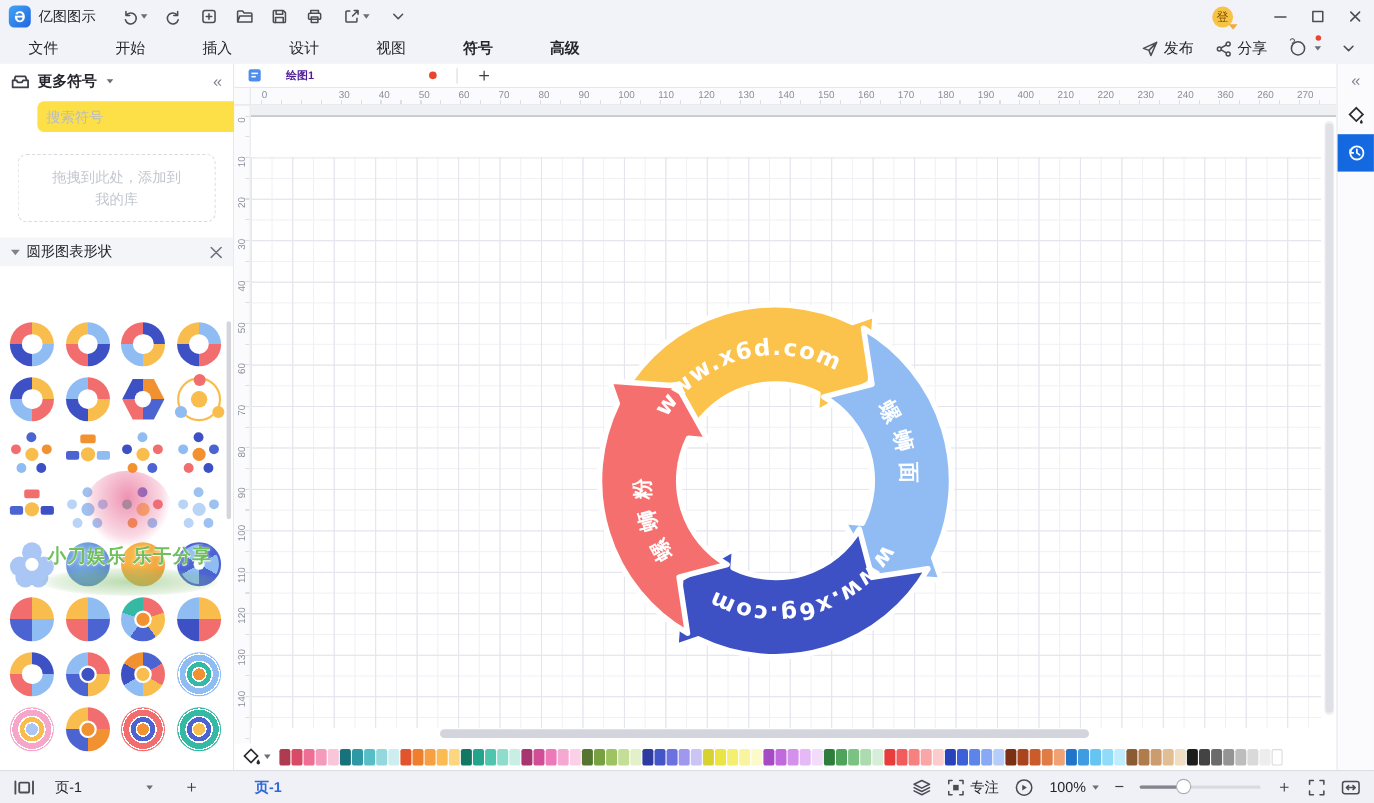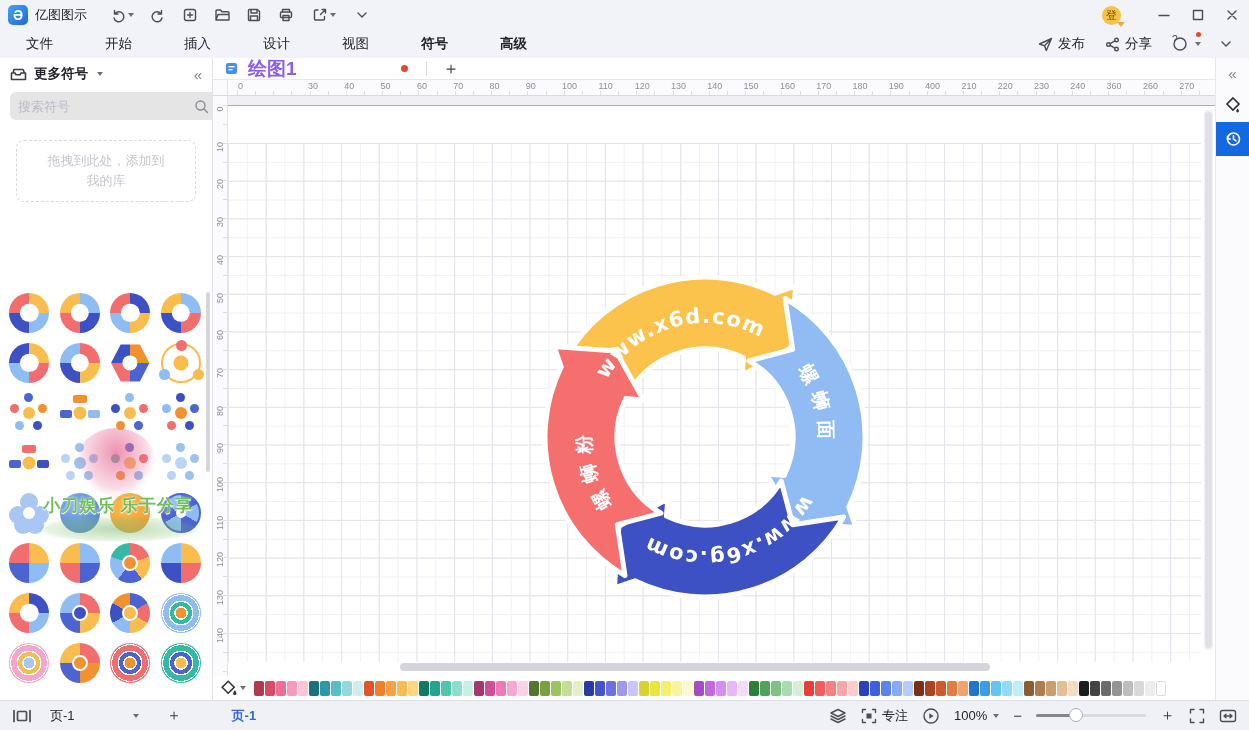--- a/index.html
+++ b/index.html
@@ -32,21 +32,21 @@
   .mr-btn { display:flex; align-items:center; gap:5px; padding:3px 8px; border-radius:4px; font-size:13.5px; }
   #help-wrap { position:relative; display:flex; align-items:center; }
   #help-dot { position:absolute; top:-1px; right:8px; width:5px; height:5px; border-radius:50%; background:#e8452f; }
 
   
   #leftpanel { position:absolute; top:58px; bottom:30px; left:0; width:213px; background:#fff; border-right:1px solid #e2e3e9; }
   #lp-head { display:flex; align-items:center; height:32px; padding:0 10px; gap:7px; }
   #lp-title { font-weight:bold; font-size:13.5px; }
   #lp-collapse { margin-left:auto; color:#7d828e; font-size:15px; }
   #searchrow { display:flex; align-items:center; padding:2px 8px 6px 10px; gap:6px; }
-  #searchbox { flex:1; height:28px; background:#e5e5e5; border-radius:6px; display:flex; align-items:center; padding:0 8px; }
+  #searchbox { flex:1; height:28px; background:#fde047; border-radius:6px; display:flex; align-items:center; padding:0 8px;margin-left:24px; }
   #searchbox input { flex:1; border:0; background:transparent; outline:none; font-size:13px; color:#444; font-family:inherit; }
   #searchbox input::placeholder { color:#b9bcc4; }
   #updown { display:flex; flex-direction:column; gap:2px; color:#9aa0ab; font-size:9px; line-height:7px; text-align:center; }
   .sect { height:26px; background:#f4f5f8; display:flex; align-items:center; padding:0 10px; gap:6px; }
   .tri-down { width:0; height:0; border-left:4px solid transparent; border-right:4px solid transparent; border-top:5px solid #7d828e; }
   .sect .title { font-size:13px; }
   .sect .tools { margin-left:auto; display:flex; align-items:center; gap:10px; color:#6f7480; font-size:14px; }
   #dropzone { margin:14px 16px; height:62px; border:1px dashed #d7dae0; border-radius:8px;
     color:#c3c7cf; font-size:13px; display:flex; align-items:center; justify-content:center; text-align:center; padding:0 26px; line-height:20px; }
   #symbols { position:absolute; top:230px; left:4px; width:202px; display:grid; grid-template-columns:repeat(4,1fr); }
@@ -67,21 +67,21 @@
 
   
   #rightbar { position:absolute; top:58px; bottom:30px; right:0; width:34px; background:#fbfbfd; border-left:1px solid #e7e8ec; }
   #rb-collapse { height:30px; display:flex; align-items:center; justify-content:center; color:#7d828e; font-size:15px; }
   .rb-btn { height:34px; display:flex; align-items:center; justify-content:center; }
   .rb-btn.active { background:#1569e0; }
 
   
   #center { position:absolute; top:58px; bottom:30px; left:213px; right:34px; background:#fff; }
   #tabbar { height:22px; border-bottom:1px solid #e7e8ec; display:flex; align-items:center; padding-left:12px; gap:8px; }
-  #tab1 { display:flex; align-items:center; gap:10px; color:#8b5cf6; font-weight:bold; font-size:19px; }
+  #tab1 { display:flex; align-items:center; gap:22px; color:#4c1d95; font-weight:bold; font-size:10px; }
   #unsaved-dot { width:7px; height:7px; border-radius:50%; background:#e8452f; margin-left:96px; }
   #tab-divider { width:1px; height:14px; background:#d9dbe1; margin-left:10px; }
   #newtab { font-size:17px; color:#3b3e46; padding:0 8px; }
   #rulerrow { height:16px; display:flex; }
   #corner { width:15px; height:16px; background:#fbfbfd; border-right:1px solid #e3e4e9; border-bottom:1px solid #d8dade; }
   #hruler { position:relative; flex:1; background:#fbfbfd; border-bottom:1px solid #d8dade; overflow:hidden; }
   #hruler:after { content:""; position:absolute; left:9px; right:0; bottom:0; height:4px;
     background-image:repeating-linear-gradient(90deg,#dcdee4 0 1px,transparent 1px 18.15px); }
   .hlab { position:absolute; top:1px; font-size:9px; color:#8a8f9b; }
   #canvaswrap { position:absolute; top:38px; left:0; right:0; bottom:24px; display:flex; }
@@ -255,20 +255,29 @@
           <path d="M10 10 L13.5 13.5"></path>
         </svg>
     </div>
     <div id="updown">
       <span>⌃</span>
       <span>⌄</span>
     </div>
   </div>
   <div id="dropzone">
     <span>拖拽到此处，添加到我的库</span>
+  </div>
+  <div class="sect">
+    <i class="tri-down"></i>
+    <span class="title">圆形图表形状</span>
+    <span class="tools">
+      <svg class="ico" width="11" height="11" style="stroke:#6f7480">
+          <path d="M1 1 L10 10 M10 1 L1 10"></path>
+        </svg>
+    </span>
   </div>
   <div id="symbols">
       <div class="sym">
         <span class="sic" style="background:conic-gradient(#F9BD4D 0.0% 25.0%,#8FBCF3 25.0% 50.0%,#3D50C4 50.0% 75.0%,#F26D6D 75.0% 100.0%)">
           <i class="hole"></i>
         </span>
       </div>
       <div class="sym">
         <span class="sic" style="background:conic-gradient(#8FBCF3 0.0% 25.0%,#3D50C4 25.0% 50.0%,#F26D6D 50.0% 75.0%,#F9BD4D 75.0% 100.0%)">
           <i class="hole"></i>

